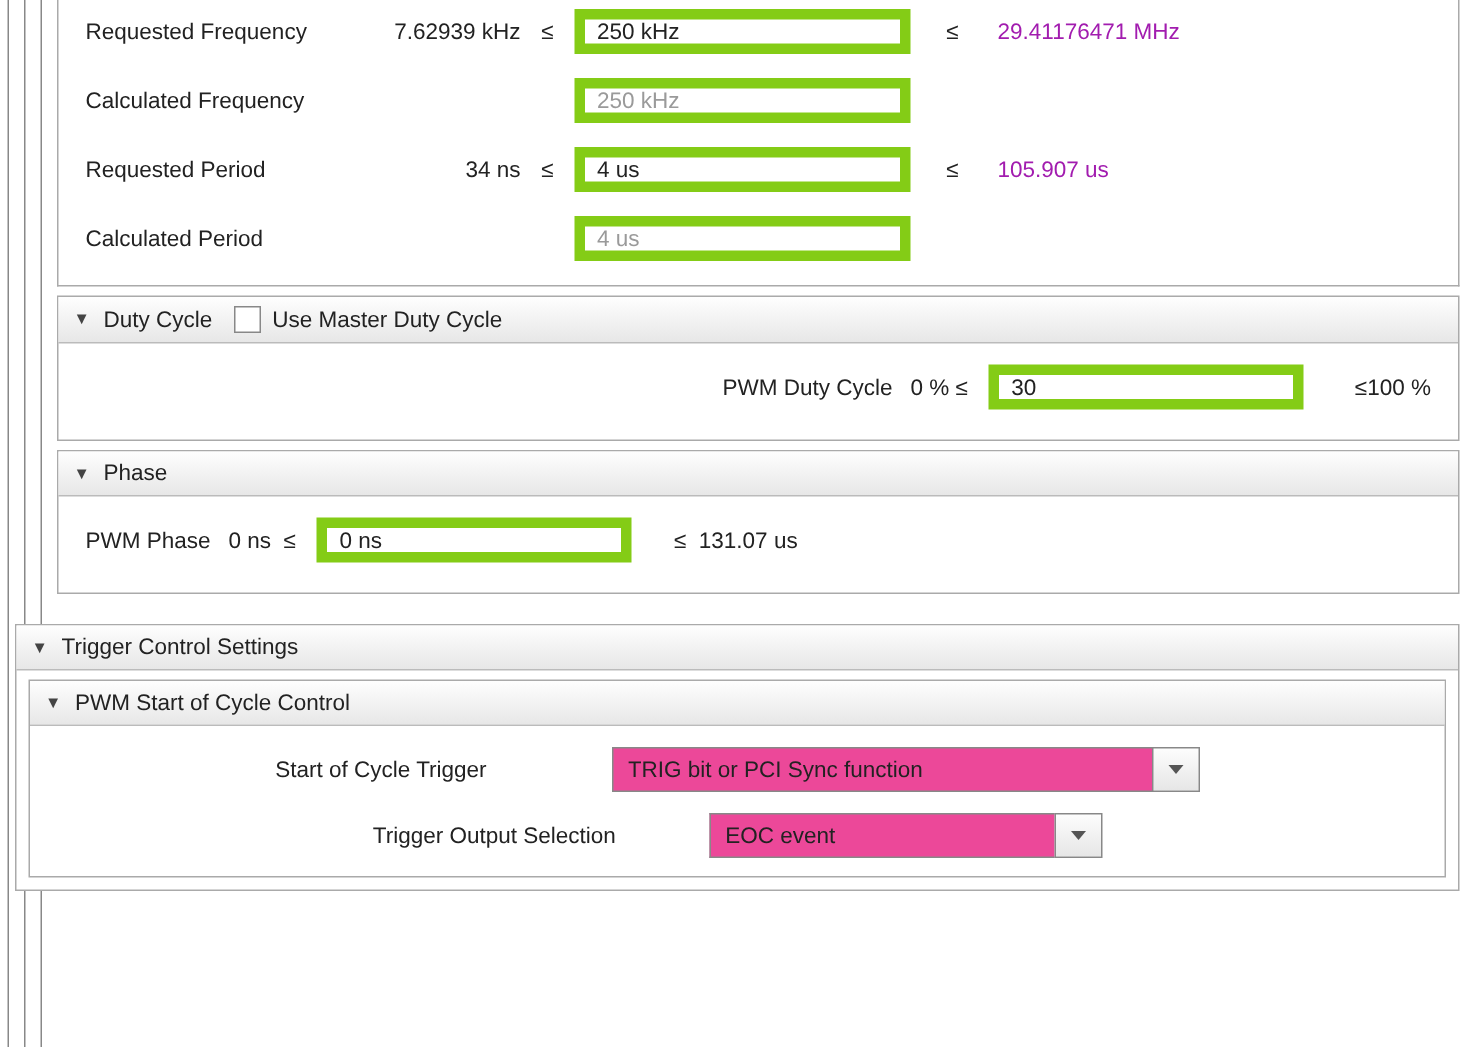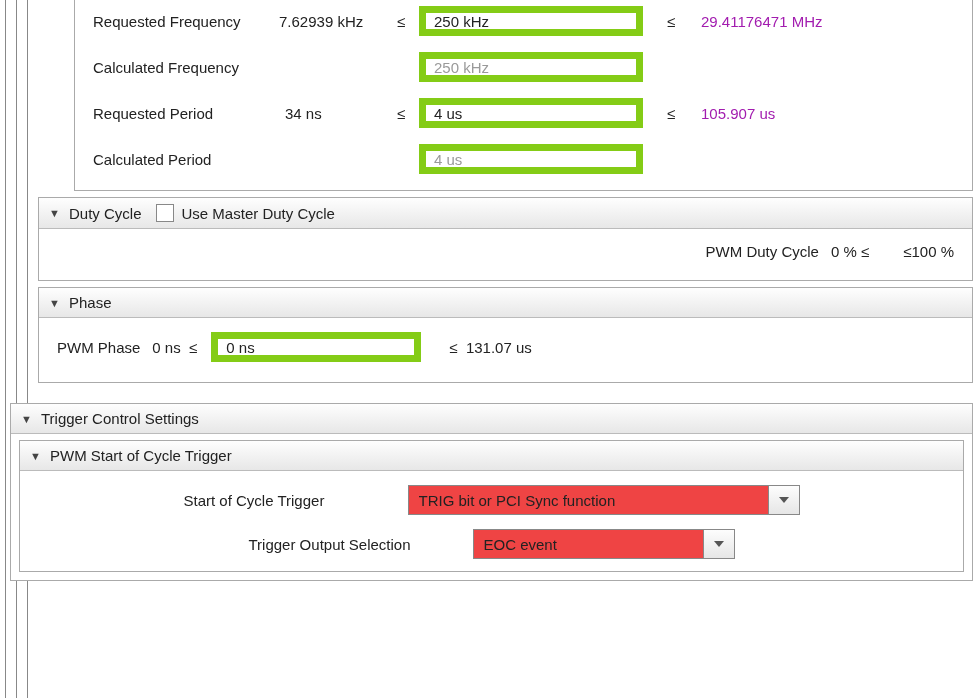--- a/index.html
+++ b/index.html
@@ -49,21 +49,21 @@
     margin-bottom:16px;
     gap:6px;
   }
   .row:last-child{margin-bottom:4px;}
   .label {
     width: 180px;
     color:#222;
   }
   .pre-val {
     width: 110px;
-    text-align:left;
+    text-align:right;
     color:#222;
   }
   .leq {
     width: 24px;
     text-align:center;
     color:#222;
   }
   input[type=text] {
     font: inherit;
     padding: 4px 8px;
@@ -89,41 +89,40 @@
   }
   .field-row { display:flex; align-items:center; margin-bottom:14px; gap:14px;justify-content:center;}
   .field-row .flabel { width: 210px; }
   .select {
     display:flex; align-items:stretch; height:30px;
   }
   .select input {
     border:1px solid #888;
     padding:4px 10px;
     font:inherit;
-    background:#ef4444;
+    background:#ec4899;
     border-right:none;
   }
   .select .btn {
     width:32px;
     border:1px solid #888;
     background:linear-gradient(#fdfdfd,#e6e6e6);
     display:flex;align-items:center;justify-content:center;
     cursor:pointer;
   }
   .select .btn .tri{
     width:0;height:0;border-left:5px solid transparent;border-right:5px solid transparent;border-top:6px solid #555;
   }
   .w360{width:360px;}
   .w230{width:230px;}
   .top-block{
     border:1px solid #aaa;
     border-top:none;
     padding: 6px 18px 12px;
     margin-bottom:6px;
-    margin-left:36px;
   }
 </style>
 </head>
 <body>
 
 <div class="outer">
   <div class="vbar"></div>
   <div class="vbar"></div>
   <div class="vbar"></div>
   <div class="content">
@@ -163,20 +162,21 @@
       <div class="panel-header">
         <span class="arrow">▼</span>
         <span>Duty Cycle</span>
         <span class="checkbox" style="margin-left:6px"></span>
         <span>Use Master Duty Cycle</span>
       </div>
       <div class="panel-body">
         <div class="row" style="margin-bottom:2px;justify-content:flex-end;">
           <span>PWM Duty Cycle</span>
           <span style="margin-left:6px"><span>0 %</span> <span>≤</span></span>
+          <input type="text" class="w200" style="margin-left: 8px;" value="30">
           <span style="margin-left:28px"><span>≤</span><span>100 %</span></span>
         </div>
       </div>
     </div>
 
     <div class="panel">
       <div class="panel-header">
         <span class="arrow">▼</span>
         <span>Phase</span>
       </div>
@@ -194,21 +194,21 @@
 
     <div class="panel" style="margin-left:-28px">
       <div class="panel-header">
         <span class="arrow">▼</span>
         <span>Trigger Control Settings</span>
       </div>
       <div class="nested">
         <div class="panel" style="margin-bottom:2px;">
           <div class="panel-header">
             <span class="arrow">▼</span>
-            <span>PWM Start of Cycle Trigger</span>
+            <span>PWM Start of Cycle Control</span>
           </div>
           <div class="panel-body" style="padding:14px 14px 10px;">
             <div class="field-row">
               <span class="flabel">Start of Cycle Trigger</span>
               <div class="select">
                 <input class="w360" type="text" readonly="" value="TRIG bit or PCI Sync function" style="">
                 <div class="btn">
                     <span class="tri"></span>
                   </div>
               </div>

